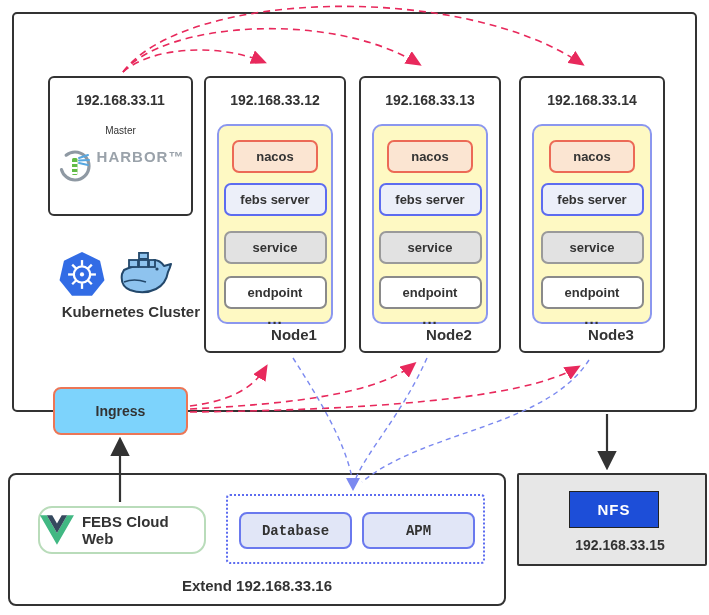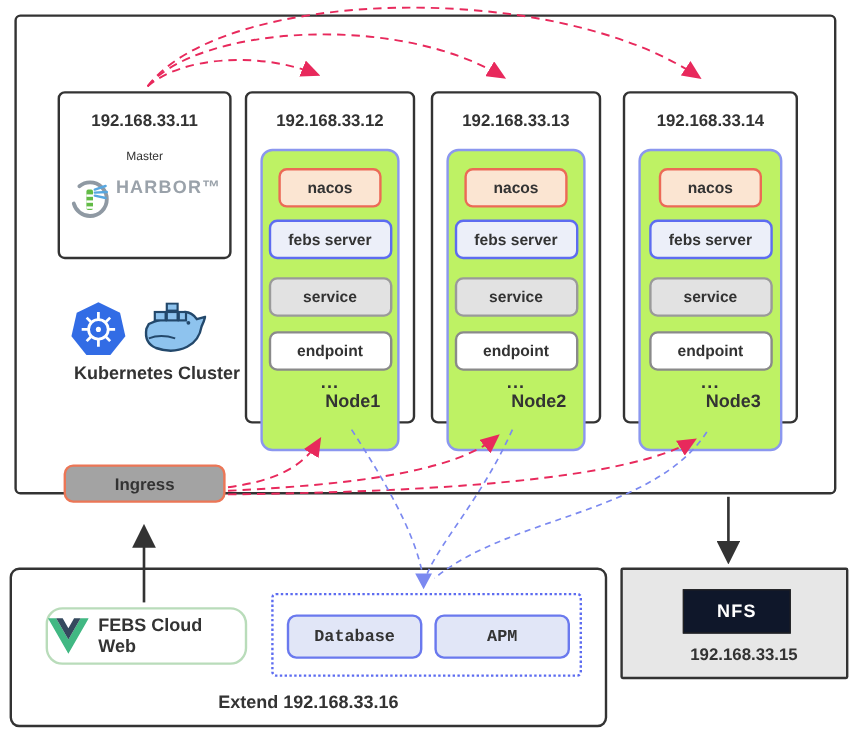--- a/index.html
+++ b/index.html
@@ -18,42 +18,42 @@
   .master .ip { margin-top:14px; font-size:14px; font-weight:bold; }
   .master .role { margin-top:17px; font-size:10px; font-weight:normal; }
   .harbor { margin-top:12px; display:flex; align-items:flex-start; gap:4px; }
   .harbor-text { font-size:15px; font-weight:bold; color:#9aa2aa; letter-spacing:1px; }
 
   
   .node { top:76px; width:142px; height:277px; }
   .node .ip { position:absolute; top:14px; left:0; right:0; text-align:center; font-size:14px; font-weight:bold; }
   .node-label { position:absolute; bottom:8px; left:0; right:0; text-align:center; font-size:15px; font-weight:bold;padding-left:38px; }
   .panel {
-    position:absolute; left:11px; right:11px; top:46px; height:252px;
-    background:#bef264; border:2px solid #8b97ef; border-radius:10px;
+    position:absolute; left:11px; right:11px; top:46px; height:200px;
+    background:#fef9c3; border:2px solid #8b97ef; border-radius:10px;
     display:flex; flex-direction:column; align-items:center;
   }
   .chip {
     height:33px; border-radius:7px; display:flex; align-items:center; justify-content:center;
     font-size:13px; font-weight:bold; border:2px solid; flex:none;
   }
   .chip-nacos   { width:86px;  margin-top:14px; background:#fbe5d2; border-color:#ec6a56; }
   .chip-febs    { width:103px; margin-top:10px; background:#eceff9; border-color:#5d6cf0; }
   .chip-service { width:103px; margin-top:15px; background:#e2e2e2; border-color:#9a9a9a; }
   .chip-endpoint{ width:103px; margin-top:12px; background:#ffffff; border-color:#8a8a8a; }
   .ellipsis { margin-top:1px; font-size:15px; font-weight:bold; letter-spacing:1px; }
 
   
   .cluster-logos { position:absolute; left:58px; top:250px; width:120px; height:48px; display:flex; align-items:center; gap:10px; }
   .cluster-caption { position:absolute; left:36px; top:303px; width:164px; text-align:right; font-size:15px; font-weight:bold; }
 
   
   .ingress {
-    left:53px; top:387px; width:135px; height:32px;
-    background:#a3a3a3; border:2px solid #ec7656; border-radius:8px;
+    left:53px; top:387px; width:135px; height:48px;
+    background:#7dd3fc; border:2px solid #ec7656; border-radius:8px;
     display:flex; align-items:center; justify-content:center; font-size:14px; font-weight:bold;
   }
 
   
   .extend { left:8px; top:473px; width:498px; height:133px; border-radius:8px; }
   .extend-caption { position:absolute; left:0; right:0; bottom:10px; text-align:center; font-size:15px; font-weight:bold; }
   .webbox {
     position:absolute; left:28px; top:31px; width:168px; height:48px;
     background:#fff; border:2px solid #b9dcba; border-radius:14px;
     display:flex; align-items:center; justify-content:center; gap:8px;
@@ -68,21 +68,21 @@
     background:#e1e6f7; border:2px solid #6a79ee; border-radius:8px;
     display:flex; align-items:center; justify-content:center; font-size:14px; font-weight:bold;font-family:Liberation Mono, monospace;
   }
   .svc-db  { left:11px; }
   .svc-apm { left:134px; }
 
   
   .nfs { left:517px; top:473px; width:190px; height:93px; background:#e7e7e7; border-radius:2px; }
   .nfs-chip {
     position:absolute; left:50px; top:16px; width:90px; height:37px;
-    background:#0f172a; border:1px solid #222; display:flex; align-items:center; justify-content:center;
+    background:#1d4ed8; border:1px solid #222; display:flex; align-items:center; justify-content:center;
     color:#fff; font-size:15px; font-weight:bold; letter-spacing:1px;
   }
   .nfs-ip { position:absolute; left:16px; right:0; top:62px; text-align:center; font-size:14px; font-weight:bold; }
 
   .arrows { position:absolute; left:0; top:0; width:709px; height:615px; pointer-events:none; z-index:5; }
 </style>
 </head>
 <body>
 
 <div class="canvas">

